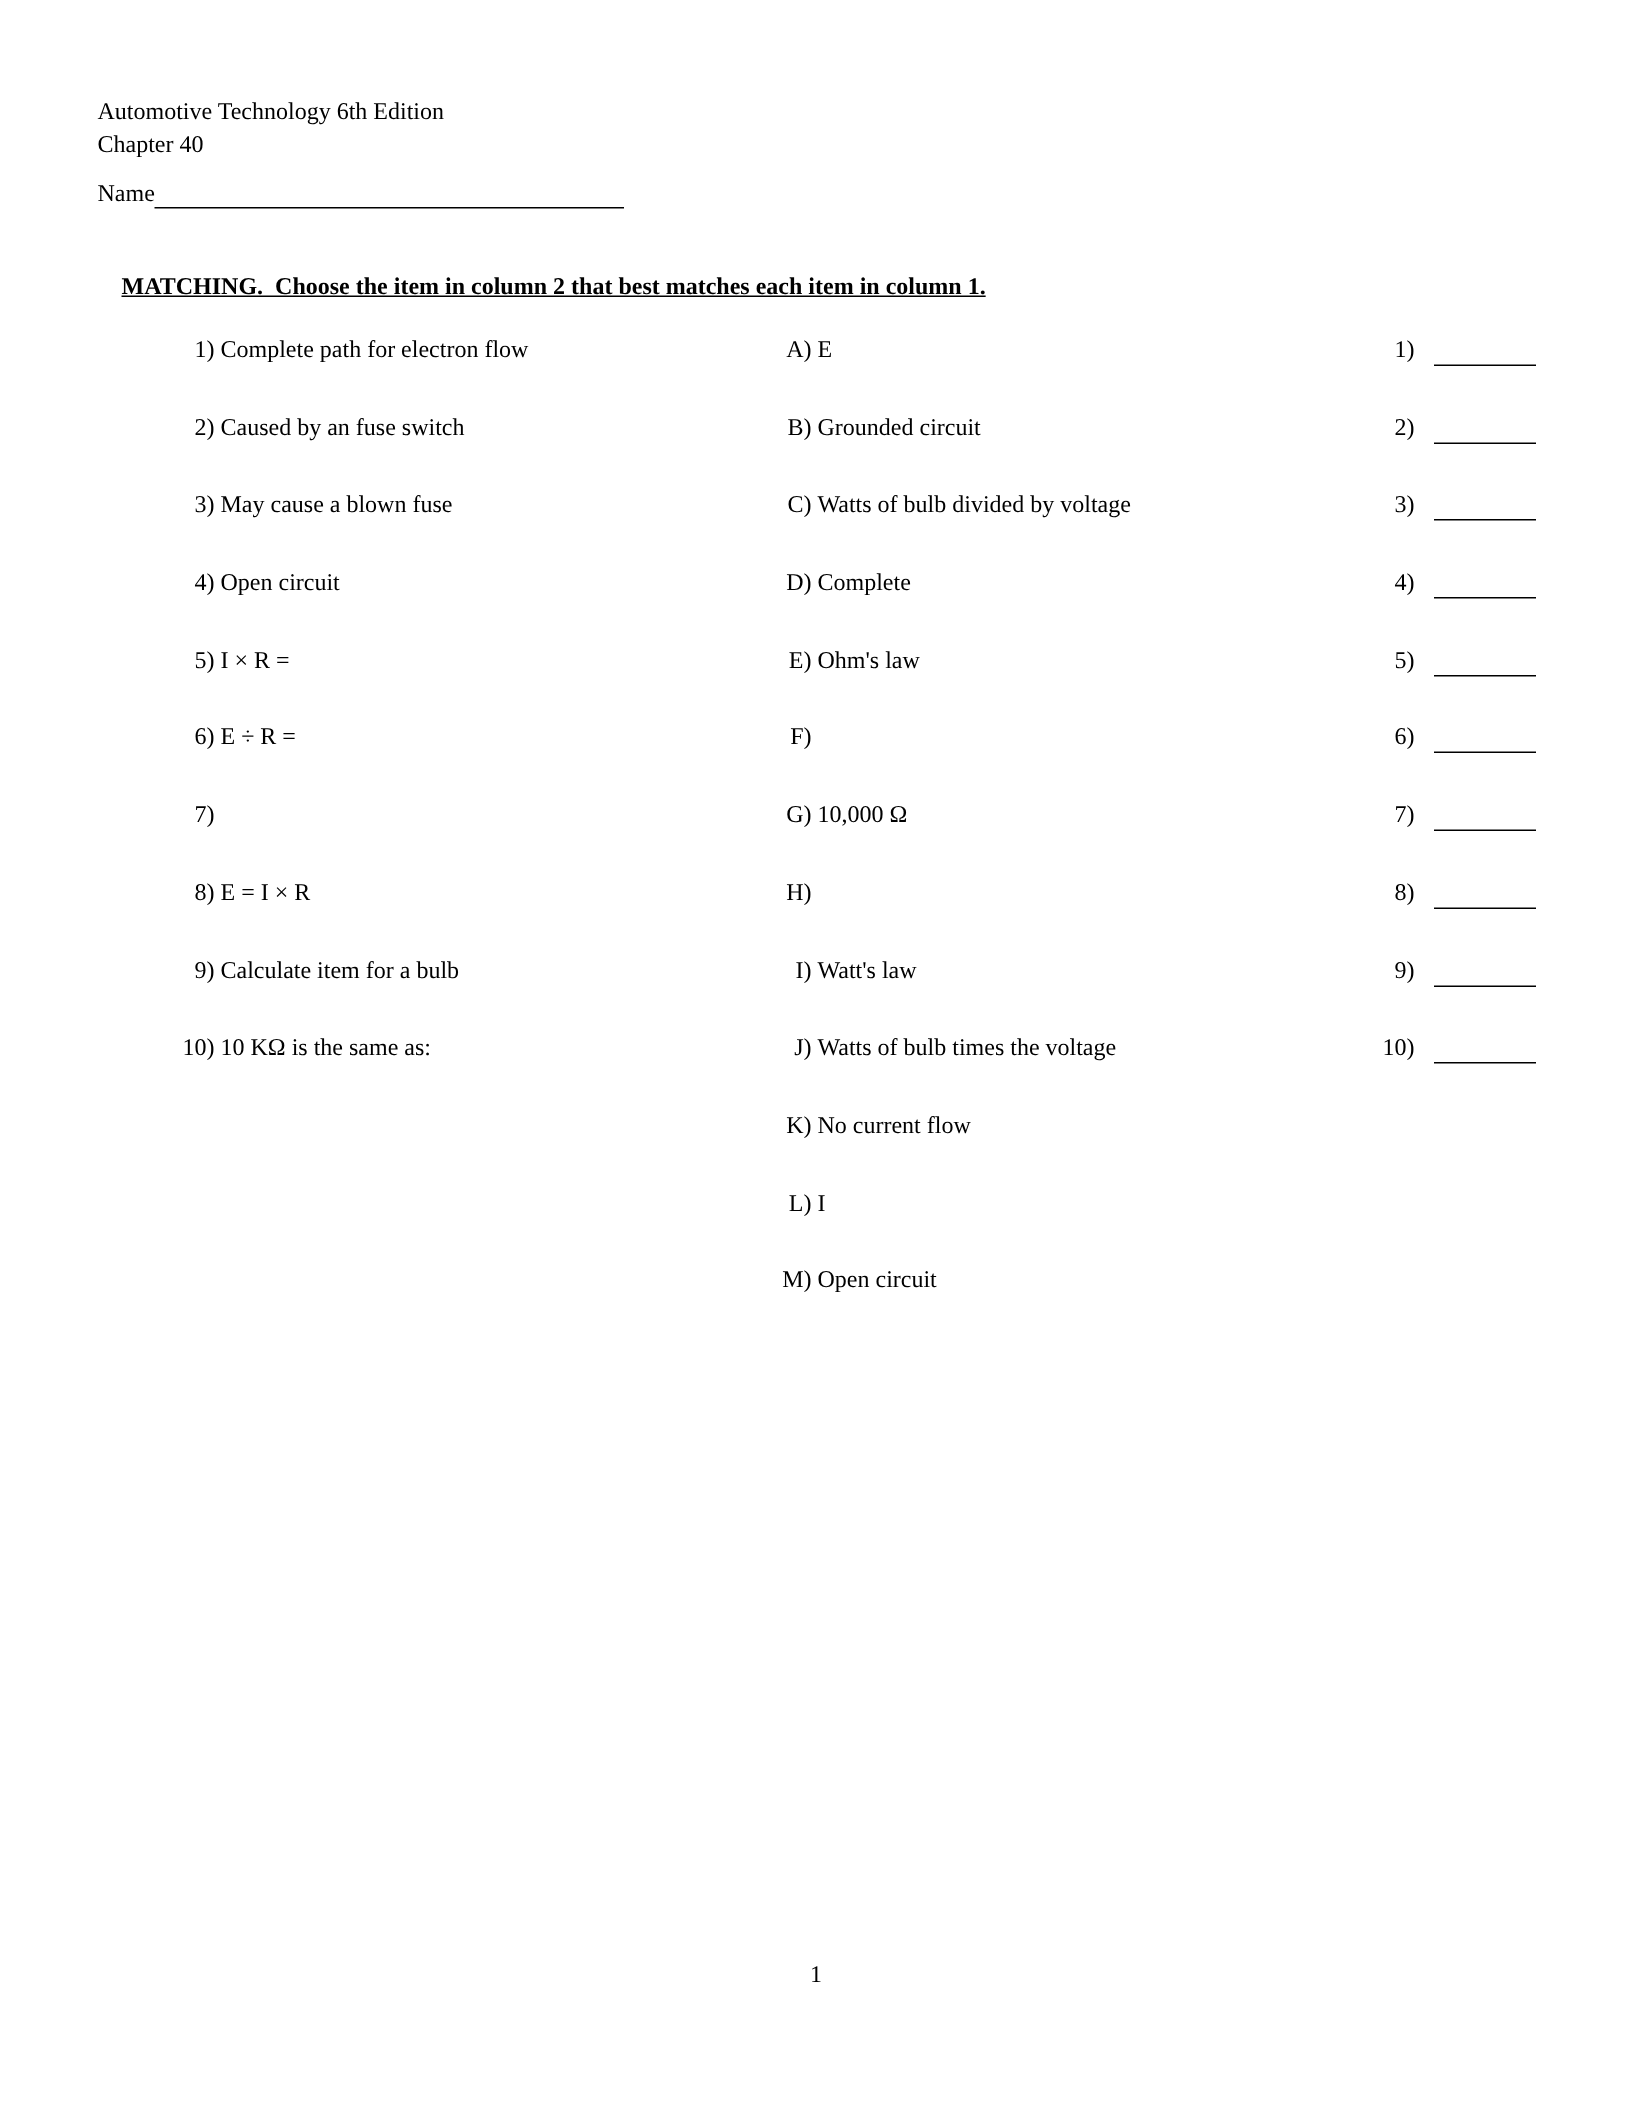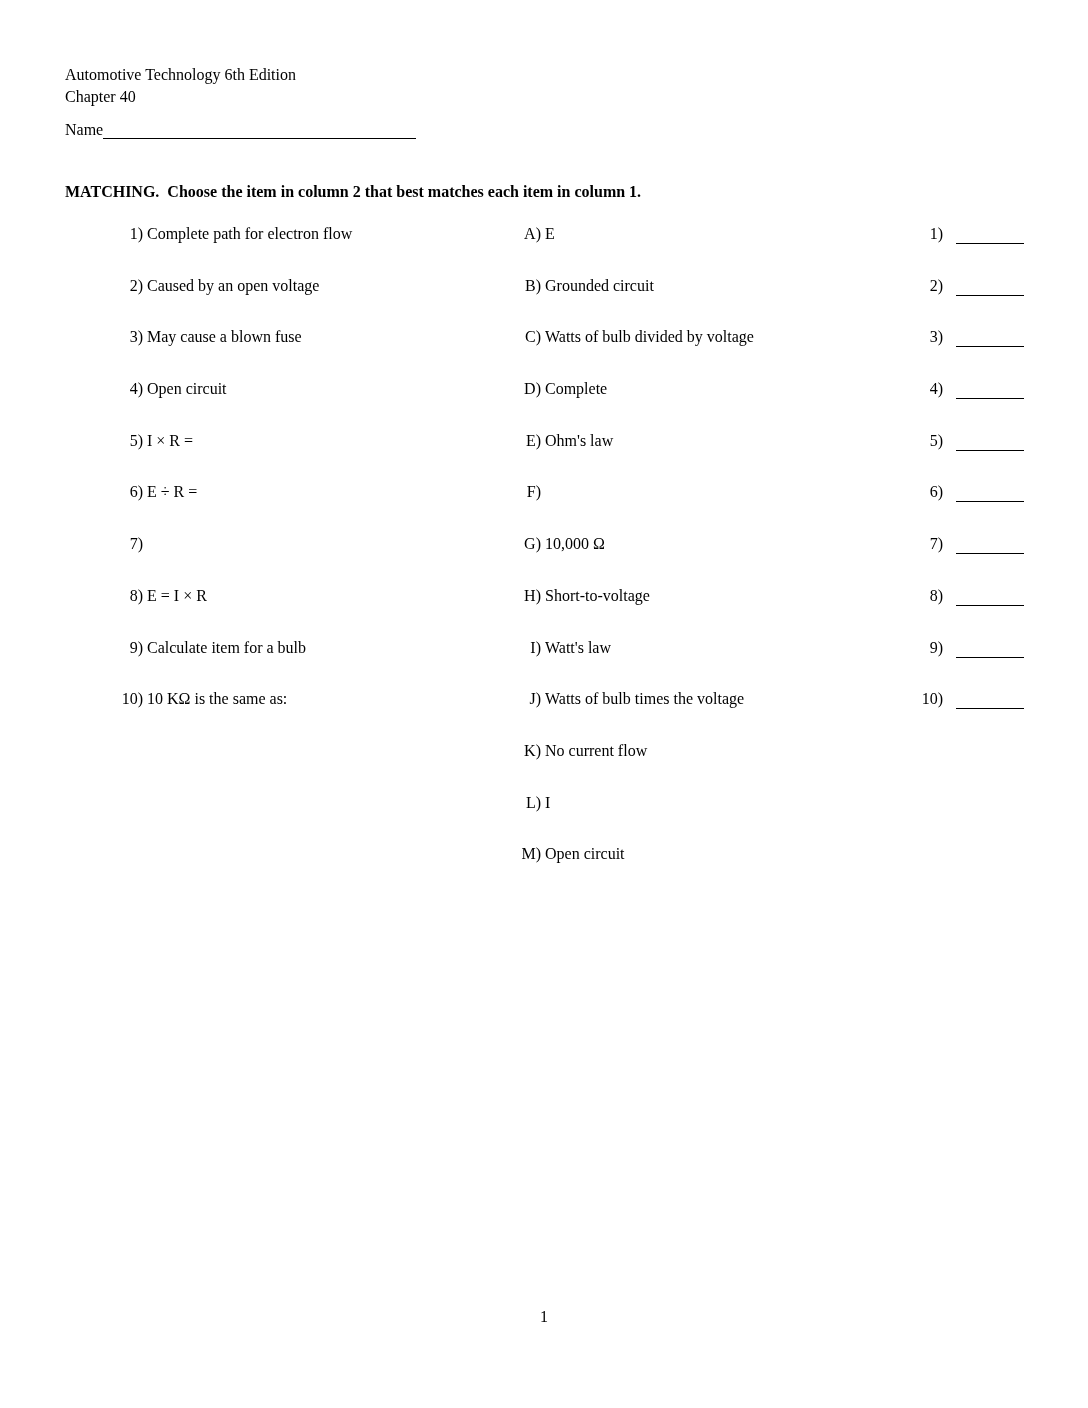--- a/index.html
+++ b/index.html
@@ -29,24 +29,25 @@
   }
   .name-label { display: inline-block; }
   .name-blank {
     display: inline-block;
     width: 313px;
     height: 19px;
     border-bottom: 1px solid #000;
   }
   .instructions {
     position: absolute;
-    left: 65px;
+    left: 81px;
     top: 183px;
     font-weight: bold;
     white-space: pre-wrap;
+    text-decoration: underline;
   }
   .rows {
     position: absolute;
     left: 65px;
     top: 224px;
     right: 0;
   }
   .row {
     display: flex;
     height: 51.7px;
@@ -102,21 +103,21 @@
         <span class="txt">E</span>
       </div>
       <div class="c3">
         <span class="anum">1)</span>
         <span class="blank"></span>
       </div>
     </div>
     <div class="row">
       <div class="c1">
         <span class="num">2)</span>
-        <span class="txt">Caused by an open voltage</span>
+        <span class="txt">Caused by an fuse switch</span>
       </div>
       <div class="c2">
         <span class="letter">B)</span>
         <span class="txt">Grounded circuit</span>
       </div>
       <div class="c3">
         <span class="anum">2)</span>
         <span class="blank"></span>
       </div>
     </div>
@@ -188,21 +189,20 @@
         <span class="blank"></span>
       </div>
     </div>
     <div class="row">
       <div class="c1">
         <span class="num">8)</span>
         <span class="txt">E = I × R</span>
       </div>
       <div class="c2">
         <span class="letter">H)</span>
-        <span class="txt">Short-to-voltage</span>
       </div>
       <div class="c3">
         <span class="anum">8)</span>
         <span class="blank"></span>
       </div>
     </div>
     <div class="row">
       <div class="c1">
         <span class="num">9)</span>
         <span class="txt">Calculate item for a bulb</span>

